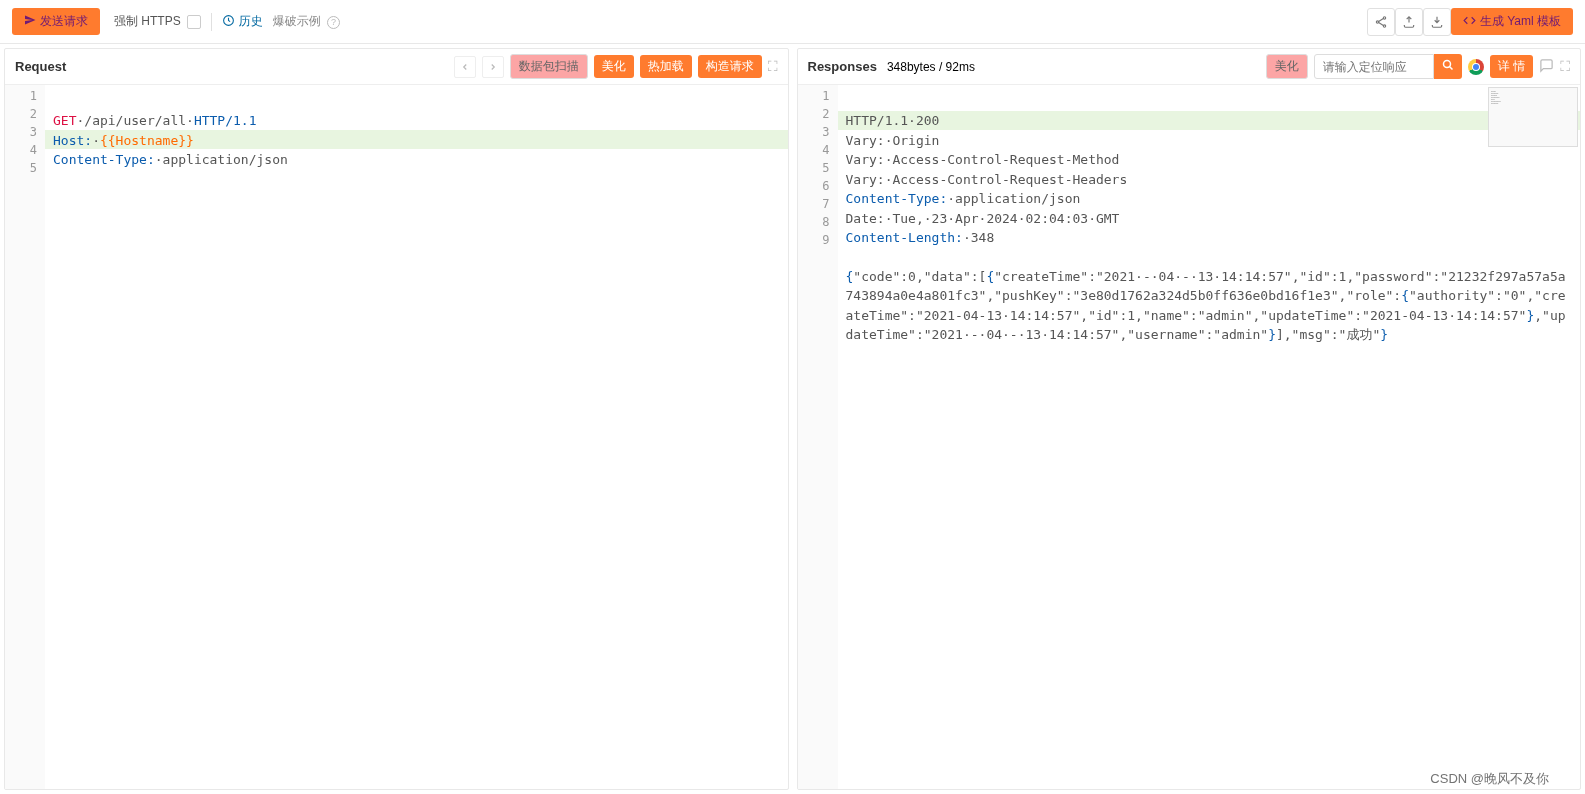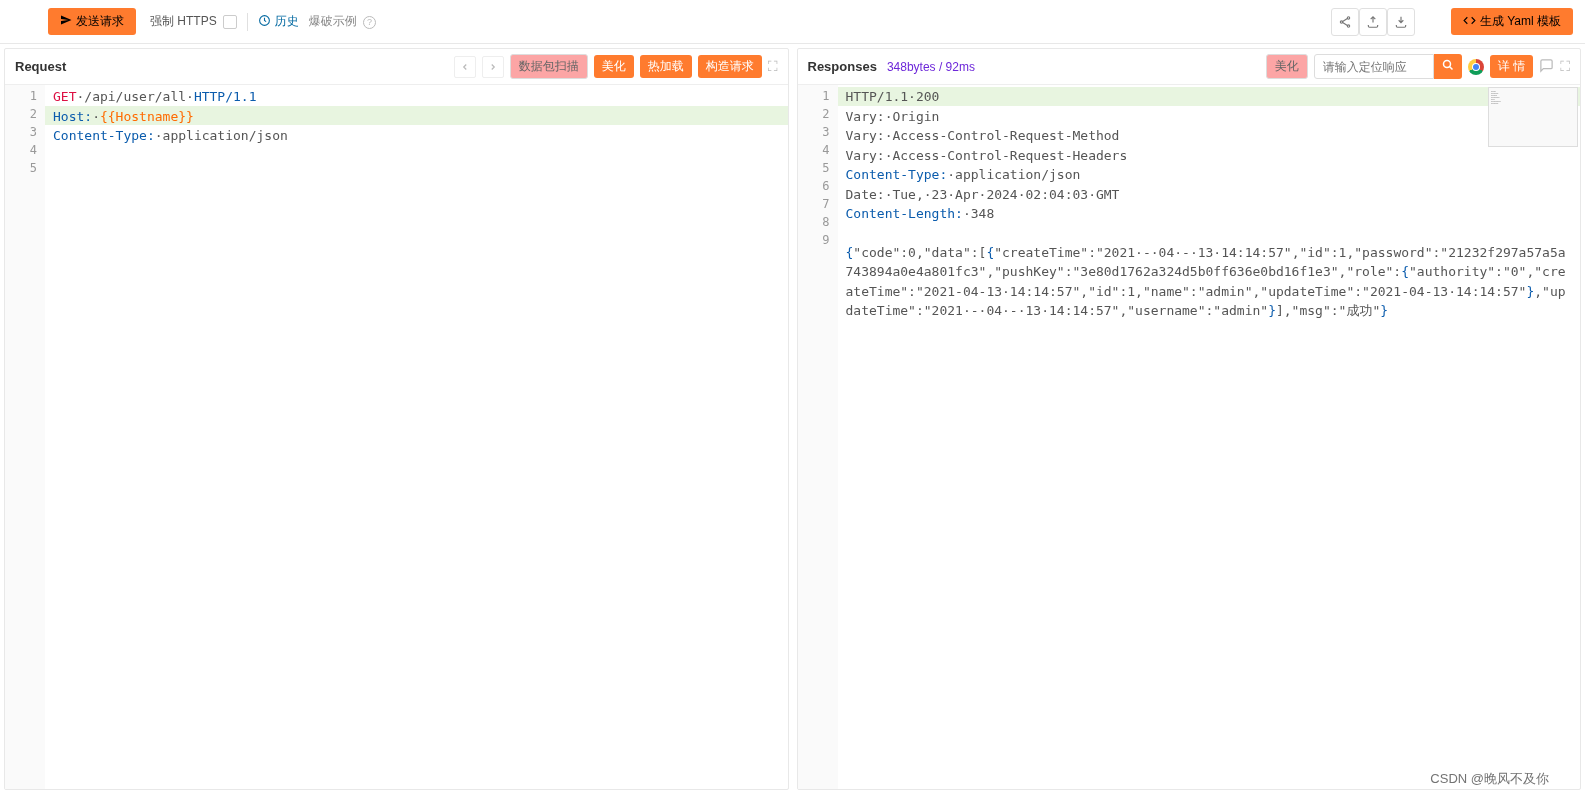--- a/index.html
+++ b/index.html
@@ -1,45 +1,45 @@
 <!DOCTYPE html>
 <html><head>
 <meta charset="utf-8">
 <style>
 * { box-sizing: border-box; margin: 0; padding: 0; }
 body { font-family: -apple-system, BlinkMacSystemFont, "Segoe UI", Arial, sans-serif; font-size: 13px; background: #fff; color: #333; height: 794px; width: 1585px; overflow: hidden; position: relative; }
 .top-toolbar { display: flex; align-items: center; padding: 8px 12px; border-bottom: 1px solid #e8e8e8; height: 44px; }
 .btn { padding: 5px 12px; border-radius: 3px; font-size: 12px; cursor: pointer; display: inline-flex; align-items: center; gap: 4px; }
-.btn-orange { background: #ff7b2e; color: #000000; border: none; margin-left: 36px; }
+.btn-orange { background: #ff7b2e; color: #701a75; border: none; }
 .btn-link { color: #0369a1; background: none; border: none; cursor: pointer; display: inline-flex; align-items: center; gap: 4px; font-size: 12px; }
 .btn-gray { background: none; color: #888; border: none; font-size: 12px; }
 .divider-v { width: 1px; height: 18px; background: #e0e0e0; margin: 0 10px; }
 .checkbox { width: 14px; height: 14px; border: 1px solid #ccc; border-radius: 2px; margin-left: 6px; }
 .top-right { margin-left: auto; display: flex; align-items: center; }
 .icon-btn { width: 28px; height: 28px; border: 1px solid #e0e0e0; border-radius: 3px; display: flex; align-items: center; justify-content: center; cursor: pointer; background: #fff; color: #777; }
 .main-split { display: flex; height: calc(100% - 44px); }
 .panel { flex: 1; display: flex; flex-direction: column; border: 1px solid #e8e8e8; margin: 4px; border-radius: 2px; overflow: hidden; }
-.panel-header { display: flex; align-items: center; padding: 6px 10px; border-bottom: 1px solid #eee; gap: 2px; height: 36px; }
+.panel-header { display: flex; align-items: center; padding: 6px 10px; border-bottom: 1px solid #eee; gap: 10px; height: 36px; }
 .panel-title { font-weight: 600; color: #333; font-size: 13px; }
 .header-right { margin-left: auto; display: flex; align-items: center; gap: 6px; }
 .btn-sm-orange { background: #ff7b2e; color: #fff; border: none; padding: 3px 8px; border-radius: 3px; font-size: 12px; cursor: pointer; }
 .btn-sm-gray { background: #fca5a5; color: #666; border: 1px solid #ddd; padding: 3px 8px; border-radius: 3px; font-size: 12px; cursor: pointer; }
 .search-input { border: 1px solid #ddd; padding: 4px 8px; font-size: 12px; border-radius: 3px 0 0 3px; width: 120px; }
 .search-btn { background: #ff7b2e; color: #fff; border: none; padding: 5px 8px; border-radius: 0 3px 3px 0; cursor: pointer; }
 .nav-arrow { width: 22px; height: 22px; display: flex; align-items: center; justify-content: center; color: #bbb; cursor: pointer; border: 1px solid #eee; border-radius: 2px; }
 .code-area { flex: 1; display: flex; font-family: Consolas, Monaco, monospace; font-size: 13px; overflow: auto; position: relative; }
 .gutter { background: #fafafa; color: #999; text-align: right; padding: 2px 8px; user-select: none; line-height: 1.5; font-size: 12px; min-width: 40px; }
-.code-lines { flex: 1; padding: 2px 8px; line-height: 1.5; white-space: pre-wrap; word-break: break-all; position: relative; }
+.code-lines { flex: 1; padding: 2px 8px; line-height: 1.5; white-space: pre-wrap; word-break: break-all; position: relative; margin-top: 24px; }
 .hl-line { position: absolute; left: 0; right: 0; height: 19px; background: #e8f5e0; z-index: 0; }
 .cline { position: relative; z-index: 1; min-height: 19px; }
 .tok-red { color: #d14; }
 .tok-blue { color: #0b5cad; }
 .tok-gray { color: #555; }
 .tok-orange { color: #ff6a00; font-weight: 500; }
-.response-meta { color: #6d28d9; font-size: 12px; margin-left: 8px; }
+.response-meta { color: #000000; font-size: 12px; margin-left: 0; }
 .thumb-map { position: absolute; top: 2px; right: 2px; width: 90px; height: 60px; border: 1px solid #ddd; background: #f9f9f9; font-size: 2px; line-height: 2px; padding: 2px; color: #999; overflow: hidden; }
 .watermark { position: absolute; bottom: 6px; right: 36px; color: #737373; font-size: 13px; z-index: 10; }
 .chrome-dot { width: 16px; height: 16px; border-radius: 50%; background: conic-gradient(#db4437 0 120deg, #0f9d58 120deg 240deg, #ffcd40 240deg 360deg); position: relative; display:inline-block; }
 .chrome-dot::after { content:""; position:absolute; inset:4px; background:#fff; border-radius:50%; }
 .chrome-dot::before { content:""; position:absolute; inset:5px; background:#4285f4; border-radius:50%; z-index:1; }
 .q-icon { display:inline-block; width:13px; height:13px; border:1px solid #bbb; border-radius:50%; font-size:9px; line-height:11px; text-align:center; color:#bbb; margin-left:3px;}
 .expand-icon { color:#bbb; cursor:pointer; font-size:14px; }
 </style>
 </head>
 <body>

